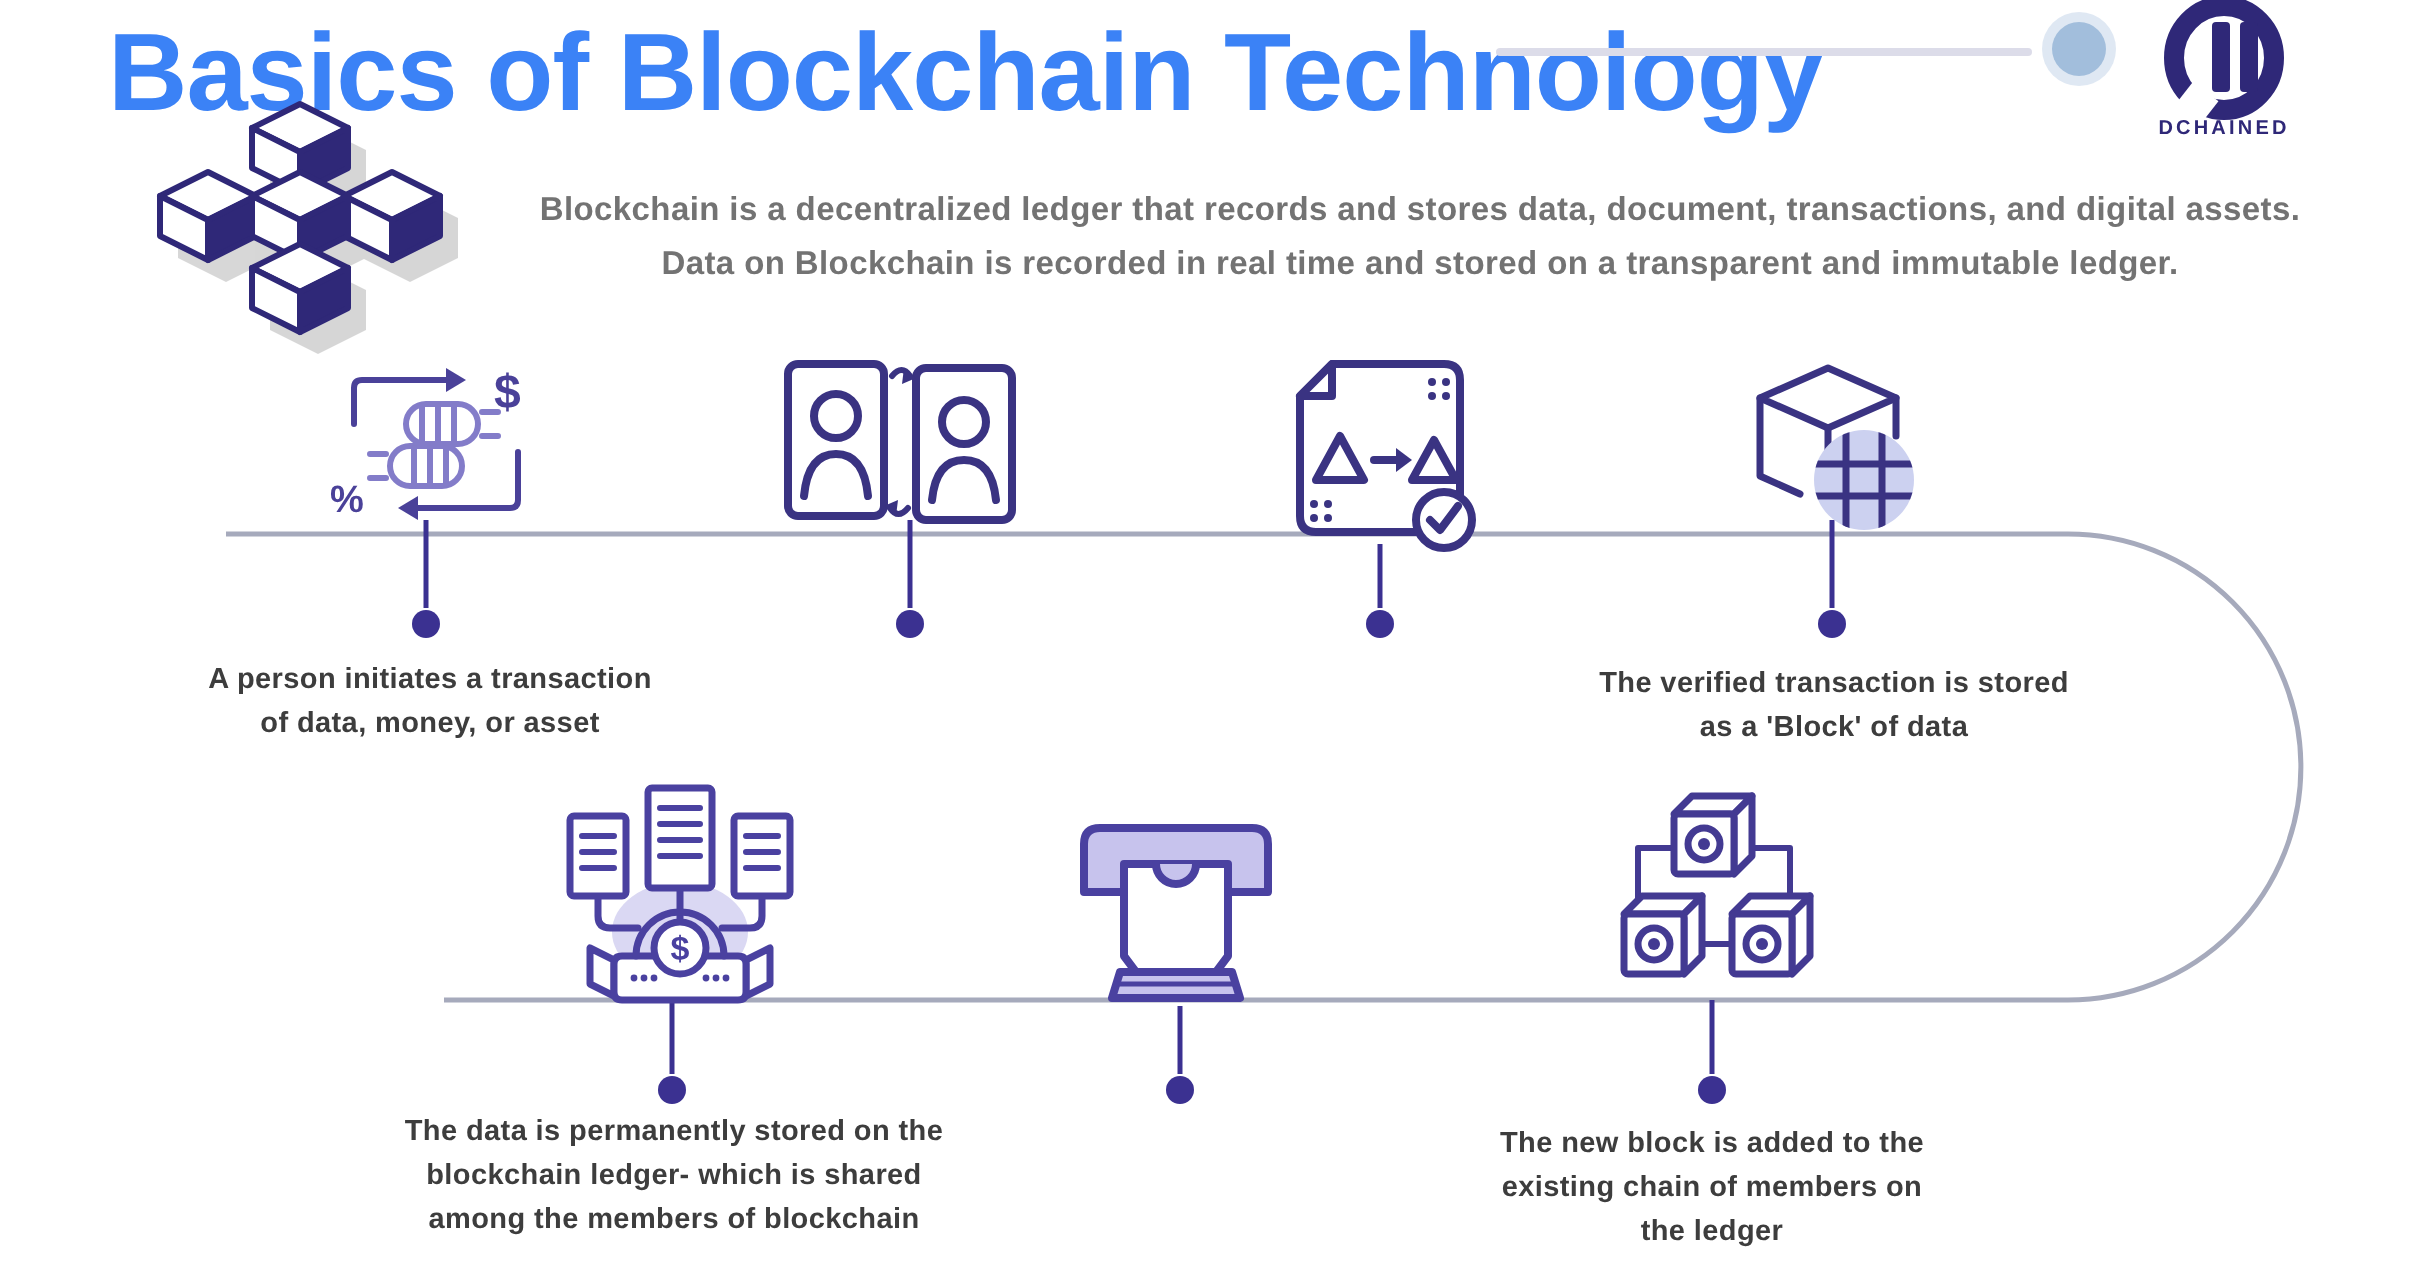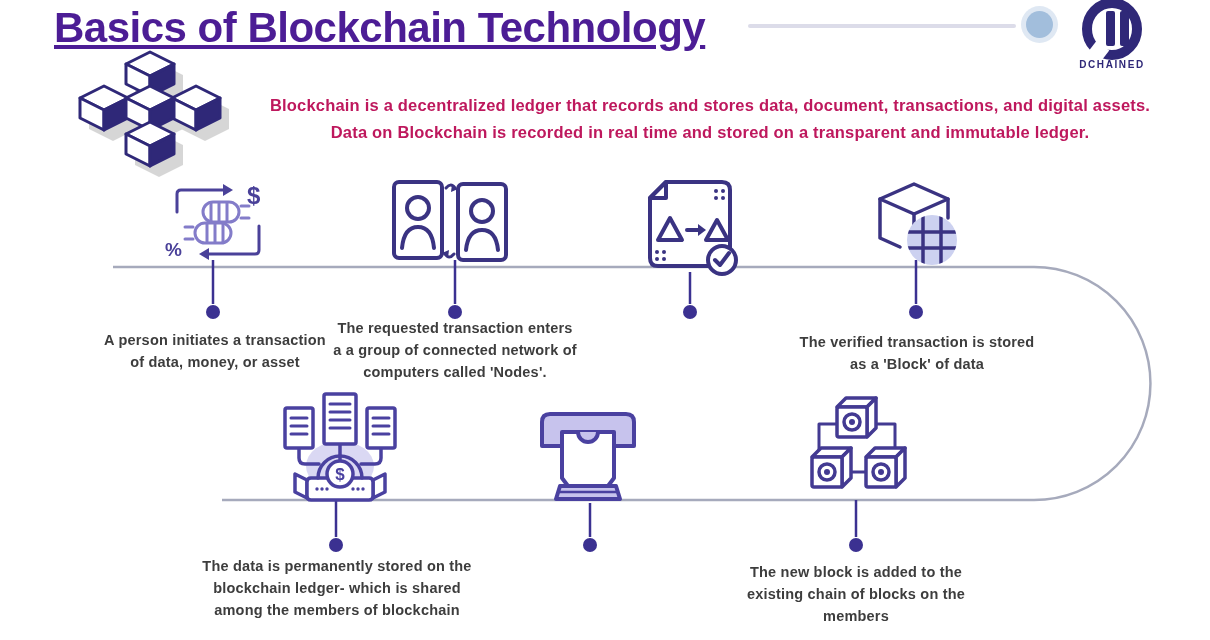--- a/index.html
+++ b/index.html
@@ -2,33 +2,33 @@
 <html><head>
 <meta charset="utf-8">
 <style>
   html,body{margin:0;padding:0;background:#fff;}
   #canvas{
     position:relative;width:1210px;height:640px;background:#ffffff;
     font-family:"Liberation Sans",sans-serif;overflow:hidden;
   }
   .abs{position:absolute;}
   #title{
-    left:54px;top:4px;font-size:42px;font-weight:800;color:#4c1d95;
-    letter-spacing:-0.5px;white-space:nowrap;text-decoration:underline;
+    left:54px;top:4px;font-size:55px;font-weight:800;color:#3b82f6;
+    letter-spacing:-0.5px;white-space:nowrap;
   }
   #title-rule{left:748px;top:24px;width:268px;height:4px;background:#dcdce9;border-radius:2px;}
   #accent-dot{
     left:1026px;top:11px;width:27px;height:27px;border-radius:50%;
     background:#a2bedc;box-shadow:0 0 0 5px rgba(162,190,220,.35);
   }
   #logo{left:1064px;top:0px;width:96px;text-align:center;}
   #logo-label{font-size:10px;font-weight:bold;color:#2f2878;letter-spacing:1.6px;margin-top:-3px;}
   #intro{
     left:250px;top:92px;width:920px;text-align:center;
-    font-size:16.5px;font-weight:bold;color:#be185d;line-height:1.62;letter-spacing:.2px;
+    font-size:16.5px;font-weight:bold;color:#737373;line-height:1.62;letter-spacing:.2px;
   }
   .step-text{
     position:absolute;text-align:center;font-size:14.5px;font-weight:bold;
     color:#3d3d3d;line-height:1.5;letter-spacing:.2px;
   }
   svg{display:block;}
 </style>
 </head>
 <body>
 
@@ -251,18 +251,17 @@
         <circle cx="84" cy="82" r="8"></circle>
     </g>
     <g fill="#433a92">
       <circle cx="55" cy="32" r="3"></circle>
         <circle cx="30" cy="82" r="3"></circle>
         <circle cx="84" cy="82" r="3"></circle>
     </g>
   </svg>
 
   <div class="step-text" style="left:100px;top:330px;width:230px;">A person initiates a transaction of data, money, or asset</div>
-  <div class="step-text" style="left:332px;top:318px;width:246px;">The requested transaction enters a a group of connected network of computers called 'Nodes'.</div>
   <div class="step-text" style="left:798px;top:332px;width:238px;">The verified transaction is stored as a 'Block' of data</div>
   <div class="step-text" style="left:193px;top:556px;width:288px;">The data is permanently stored on the blockchain ledger- which is shared among the members of blockchain</div>
-  <div class="step-text" style="left:740px;top:562px;width:232px;">The new block is added to the existing chain of blocks on the members</div>
+  <div class="step-text" style="left:740px;top:562px;width:232px;">The new block is added to the existing chain of members on the ledger</div>
 
 </div>
 
 </body></html>

